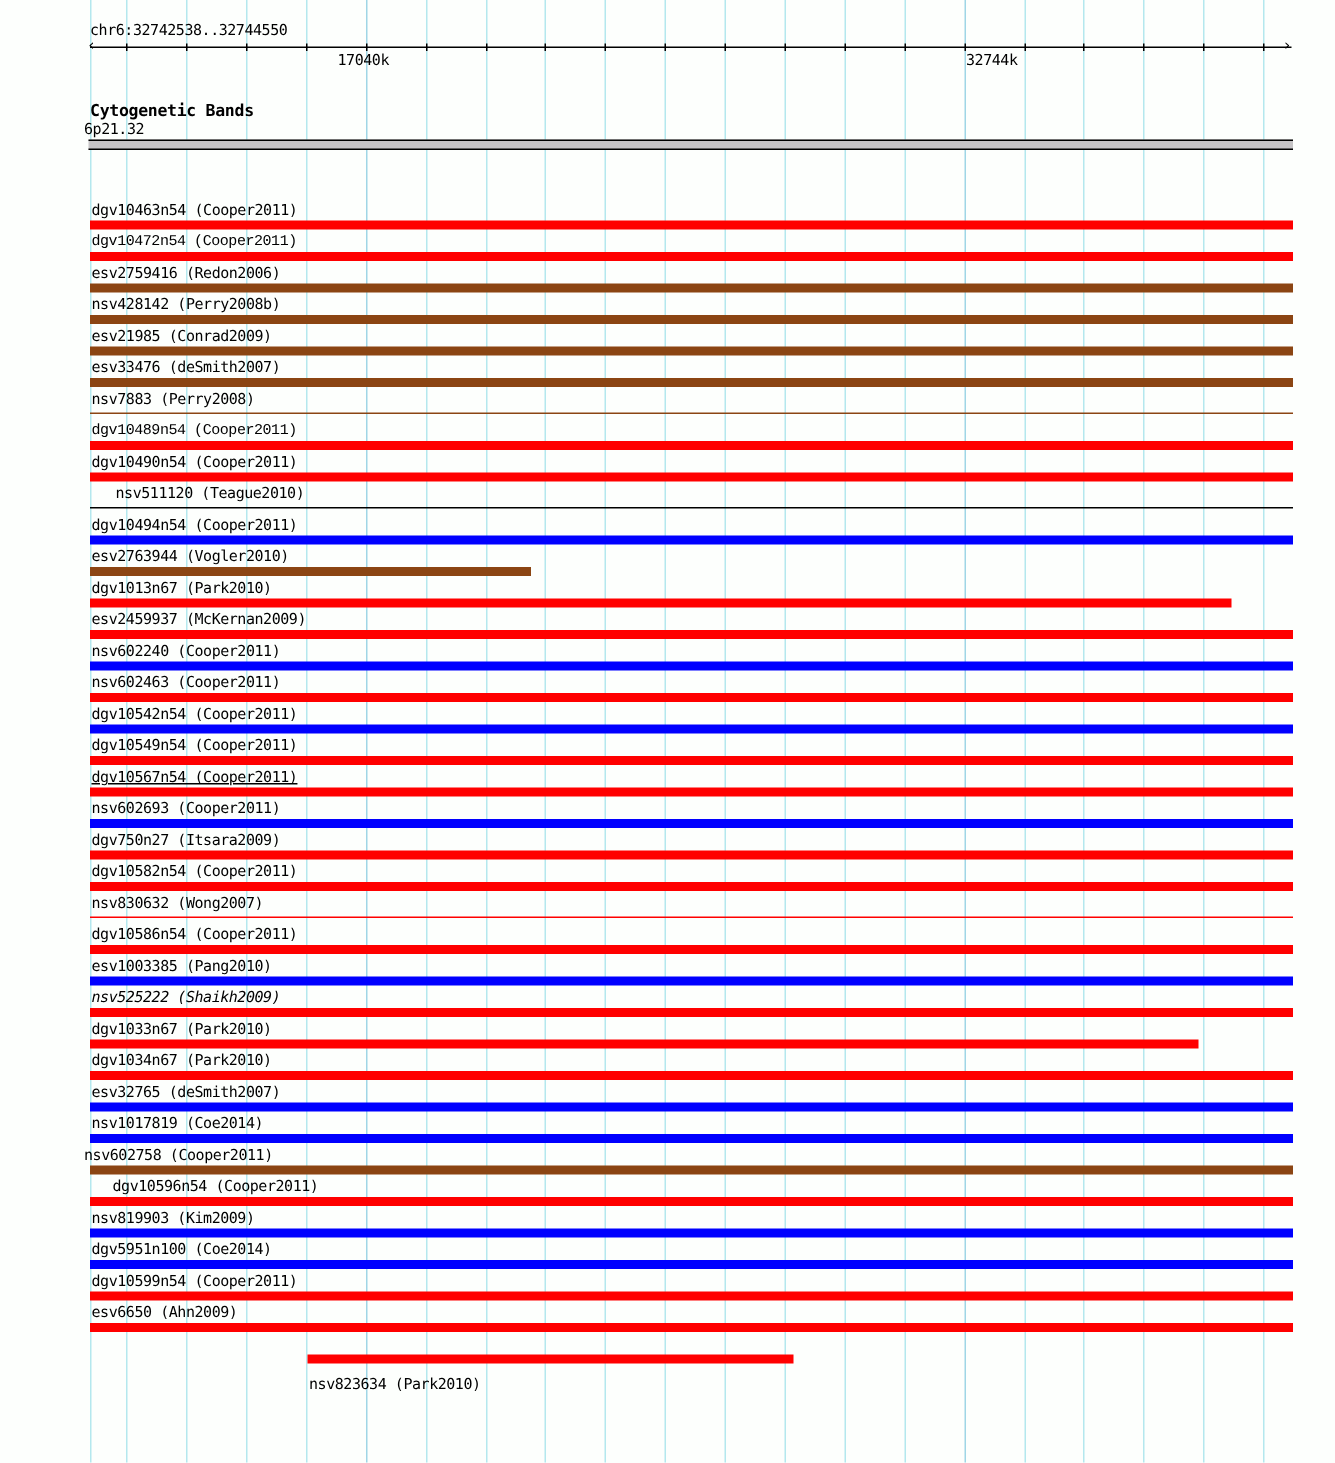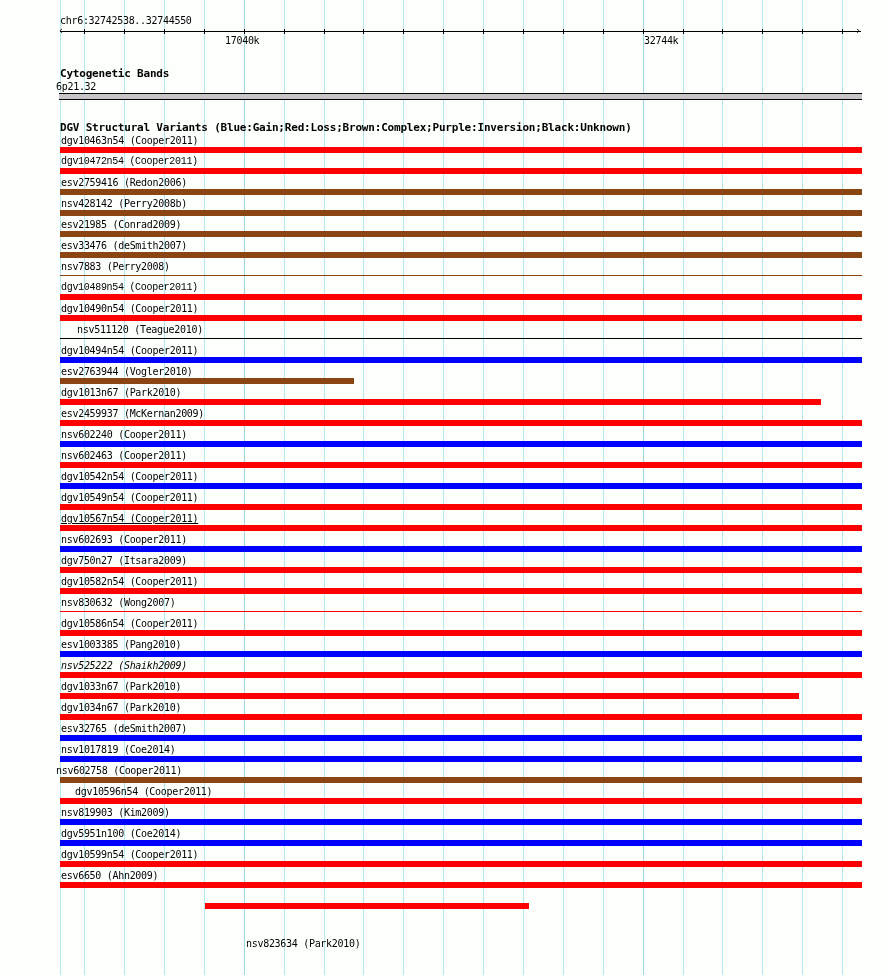--- a/index.html
+++ b/index.html
@@ -75,21 +75,20 @@
       <div class="tick" style="left: 802px; top: 29px;"></div>
       <div class="tick" style="left: 842px; top: 29px;"></div>
       <div class="txt" style="left: 225px; top: 35px;">17040k</div>
       <div class="txt" style="left: 644px; top: 35px;">32744k</div>
     </div>
 
   <div class="txt bold" style="left:60px; top:68px;">Cytogenetic Bands</div>
   <div class="txt" style="left:56px; top:81px;">6p21.32</div>
   <div class="band" style="left:59px; top:93px; width:803px;"></div>
 
-  <div class="txt bold" style="left:60px; top:122px;">DGV Structural Variants (Blue:Gain;Red:Loss;Brown:Complex;Purple:Inversion;Black:Unknown)</div>
 
   <div id="features">
       <div class="txt" style="left: 61px; top: 135px;">dgv10463n54 (Cooper2011)</div>
       <div class="bar" style="left: 60px; width: 802px; background: rgb(255, 0, 0); top: 147px; height: 6px;"></div>
       <div class="txt" style="left: 61px; top: 156px; font-family: Liberation Mono, monospace;">dgv10472n54 (Cooper2011)</div>
       <div class="bar" style="left: 60px; width: 802px; background: rgb(255, 0, 0); top: 168px; height: 6px;"></div>
       <div class="txt" style="left: 61px; top: 177px;">esv2759416 (Redon2006)</div>
       <div class="bar" style="left: 60px; width: 802px; background: rgb(139, 69, 19); top: 189px; height: 6px;"></div>
       <div class="txt" style="left: 61px; top: 198px;">nsv428142 (Perry2008b)</div>
       <div class="bar" style="left: 60px; width: 802px; background: rgb(139, 69, 19); top: 210px; height: 6px;"></div>
@@ -150,16 +149,16 @@
       <div class="txt" style="left: 75px; top: 786px;">dgv10596n54 (Cooper2011)</div>
       <div class="bar" style="left: 60px; width: 802px; background: rgb(255, 0, 0); top: 798px; height: 6px;"></div>
       <div class="txt" style="left: 61px; top: 807px;">nsv819903 (Kim2009)</div>
       <div class="bar" style="left: 60px; width: 802px; background: rgb(0, 0, 255); top: 819px; height: 6px;"></div>
       <div class="txt" style="left: 61px; top: 828px;">dgv5951n100 (Coe2014)</div>
       <div class="bar" style="left: 60px; width: 802px; background: rgb(0, 0, 255); top: 840px; height: 6px;"></div>
       <div class="txt" style="left: 61px; top: 849px;">dgv10599n54 (Cooper2011)</div>
       <div class="bar" style="left: 60px; width: 802px; background: rgb(255, 0, 0); top: 861px; height: 6px;"></div>
       <div class="txt" style="left: 61px; top: 870px;">esv6650 (Ahn2009)</div>
       <div class="bar" style="left: 60px; width: 802px; background: rgb(255, 0, 0); top: 882px; height: 6px;"></div>
-      <div class="txt" style="left: 206px; top: 938px; padding-left: 40px;">nsv823634 (Park2010)</div>
+      <div class="txt" style="left: 206px; top: 918px;">nsv823634 (Park2010)</div>
       <div class="bar" style="left: 205px; width: 324px; background: rgb(255, 0, 0); top: 903px; height: 6px;"></div>
     </div>
 </div>
 
 </body></html>

